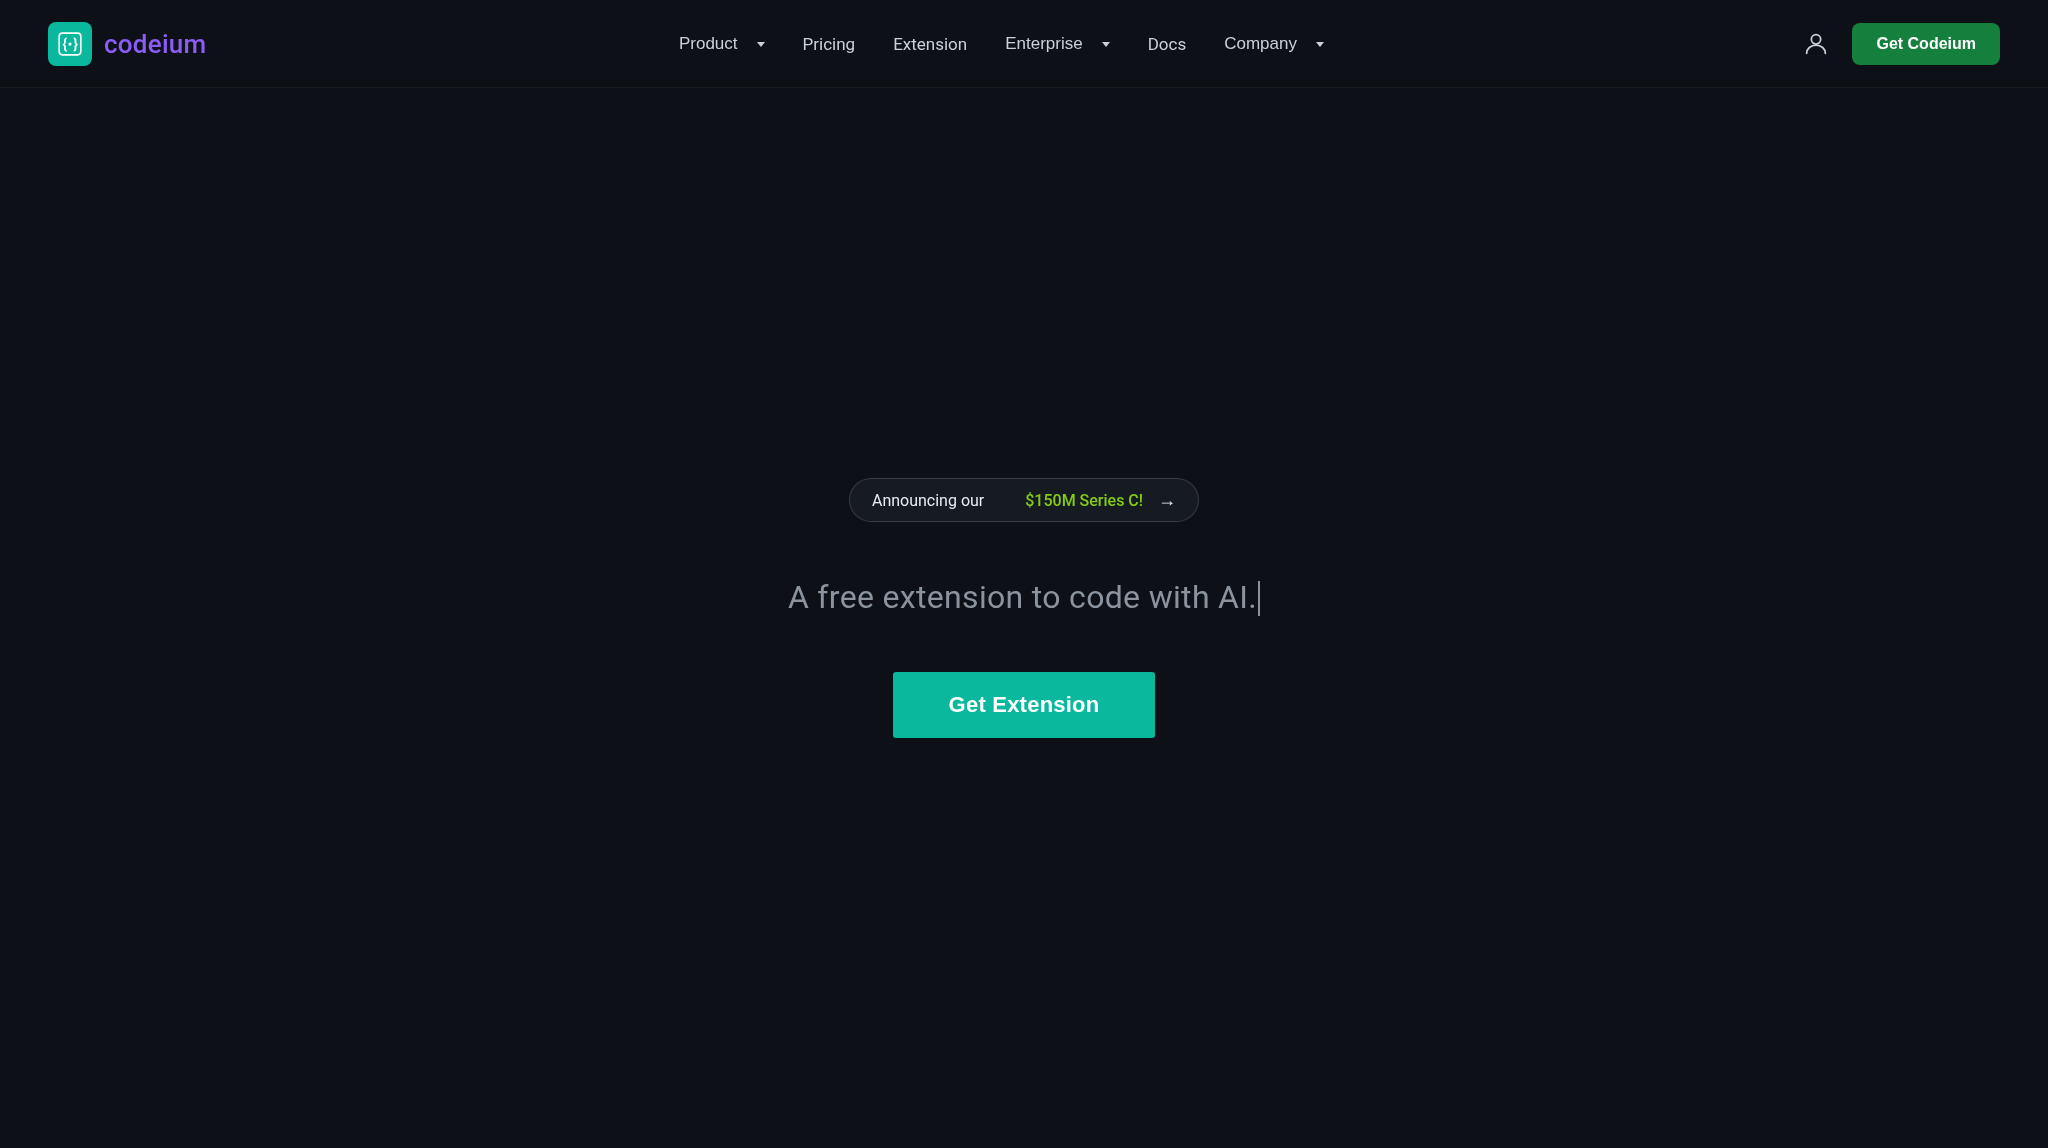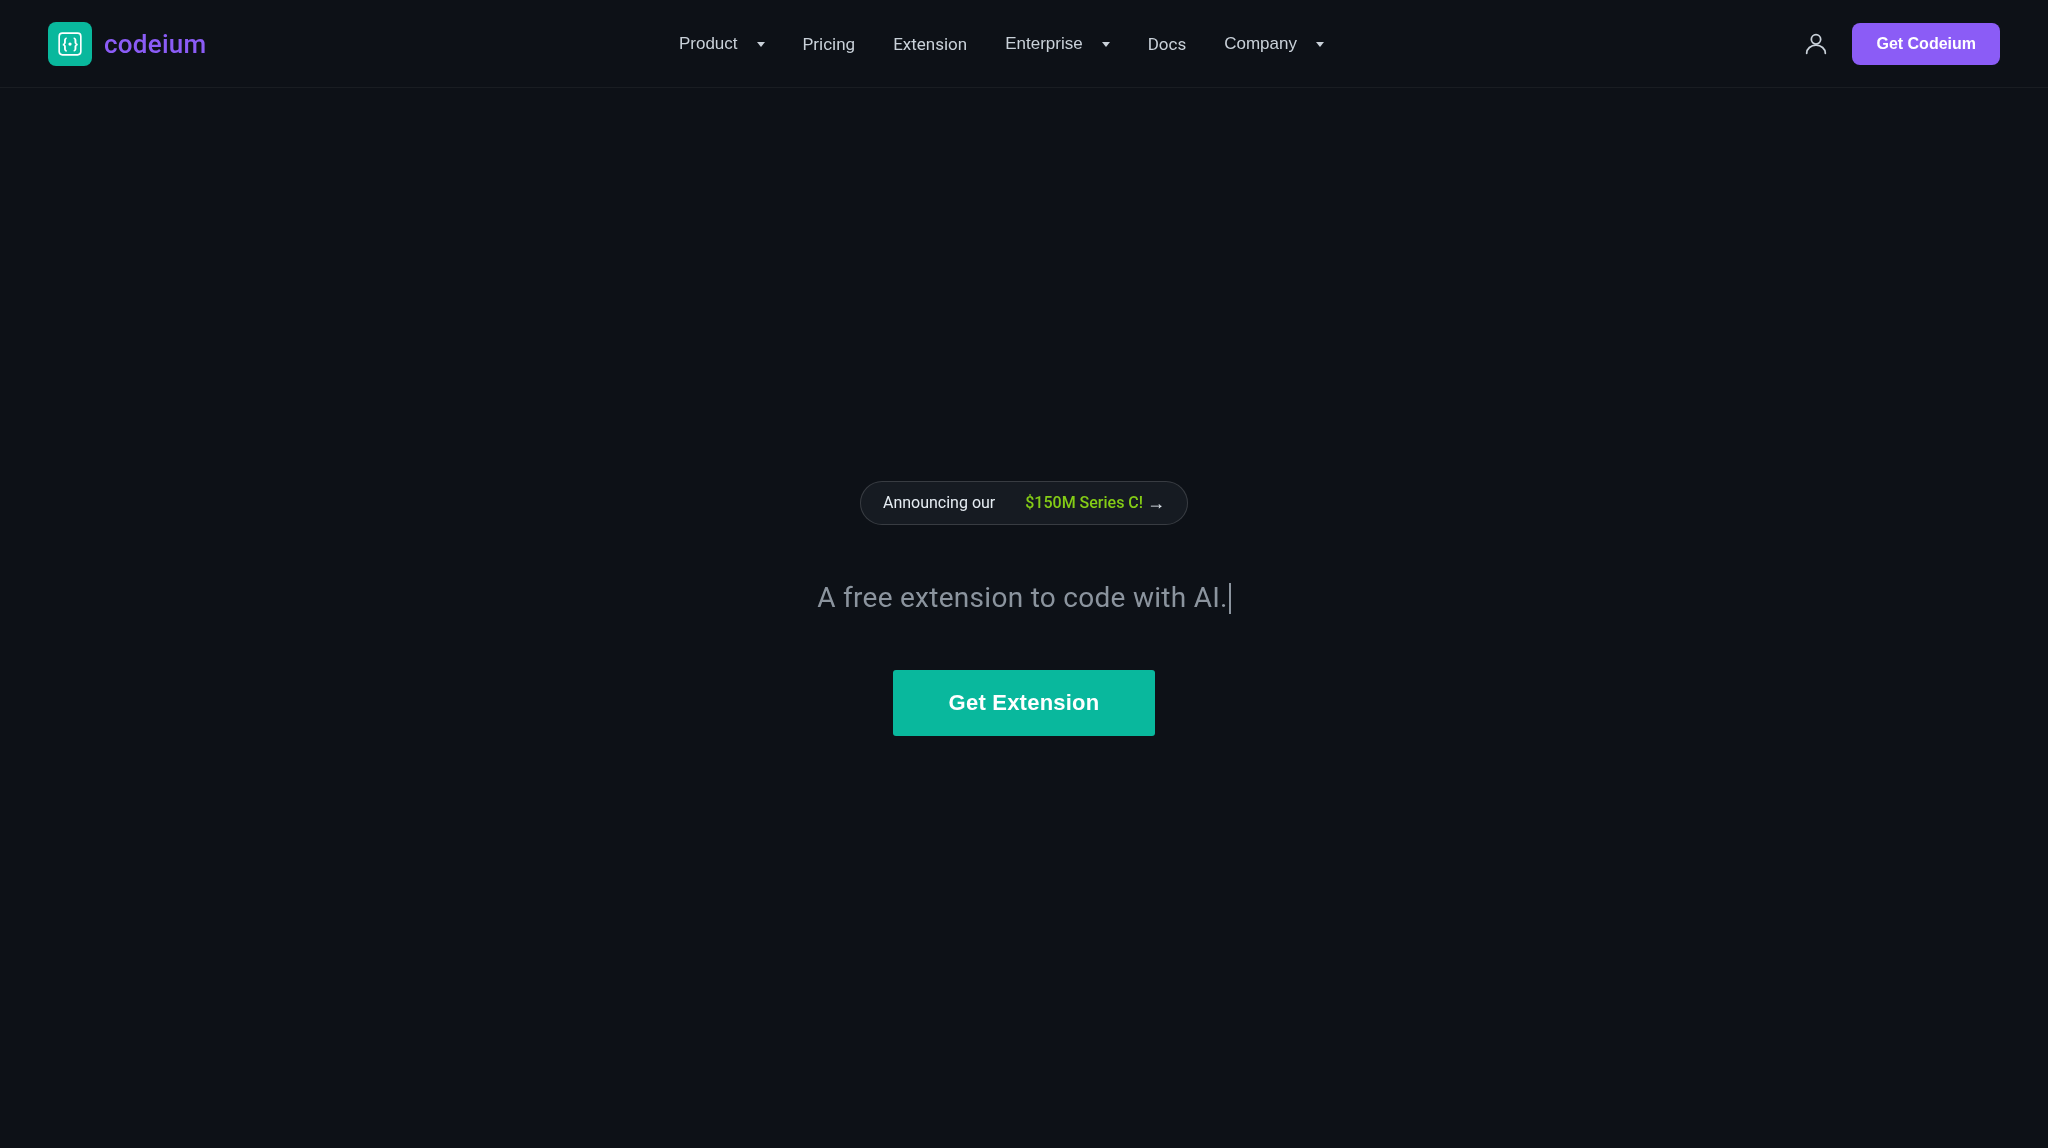--- a/index.html
+++ b/index.html
@@ -106,21 +106,21 @@
       cursor: pointer;
       color: #c9d1d9;
       display: flex;
       align-items: center;
       justify-content: center;
       padding: 6px;
       transition: color 0.2s;
     }
 
     .cta-button-nav {
-      background-color: #8b5cf6;
+      background-color: #15803d;
       color: #ffffff;
       border: none;
       border-radius: 8px;
       padding: 12px 24px;
       font-size: 16px;
       font-weight: 600;
       cursor: pointer;
       transition: background-color 0.2s;
     }
 
@@ -131,21 +131,21 @@
       align-items: center;
       justify-content: center;
       padding: 80px 24px 100px;
       text-align: center;
       min-height: calc(100vh - 88px);
     }
 
     .announcement-badge {
       display: inline-flex;
       align-items: center;
-      gap: 4px;
+      gap: 15px;
       background-color: #161b22;
       border: 1px solid rgba(255,255,255,0.15);
       border-radius: 50px;
       padding: 10px 22px;
       font-size: 16px;
       color: #e6edf3;
       margin-bottom: 56px;
       cursor: pointer;
       transition: border-color 0.2s;
     }
@@ -173,21 +173,21 @@
     .hero-title-line2 {
       font-size: 96px;
       font-weight: 700;
       line-height: 1.1;
       color: #09b89d;
       margin-bottom: 40px;
       letter-spacing: -0.02em;
     }
 
     .hero-subtitle {
-      font-size: 28px;
+      font-size: 32px;
       font-weight: 400;
       color: #8b949e;
       margin-bottom: 56px;
       letter-spacing: 0.01em;
     }
 
     .hero-subtitle .cursor {
       display: inline-block;
       width: 2px;
       height: 1.1em;

